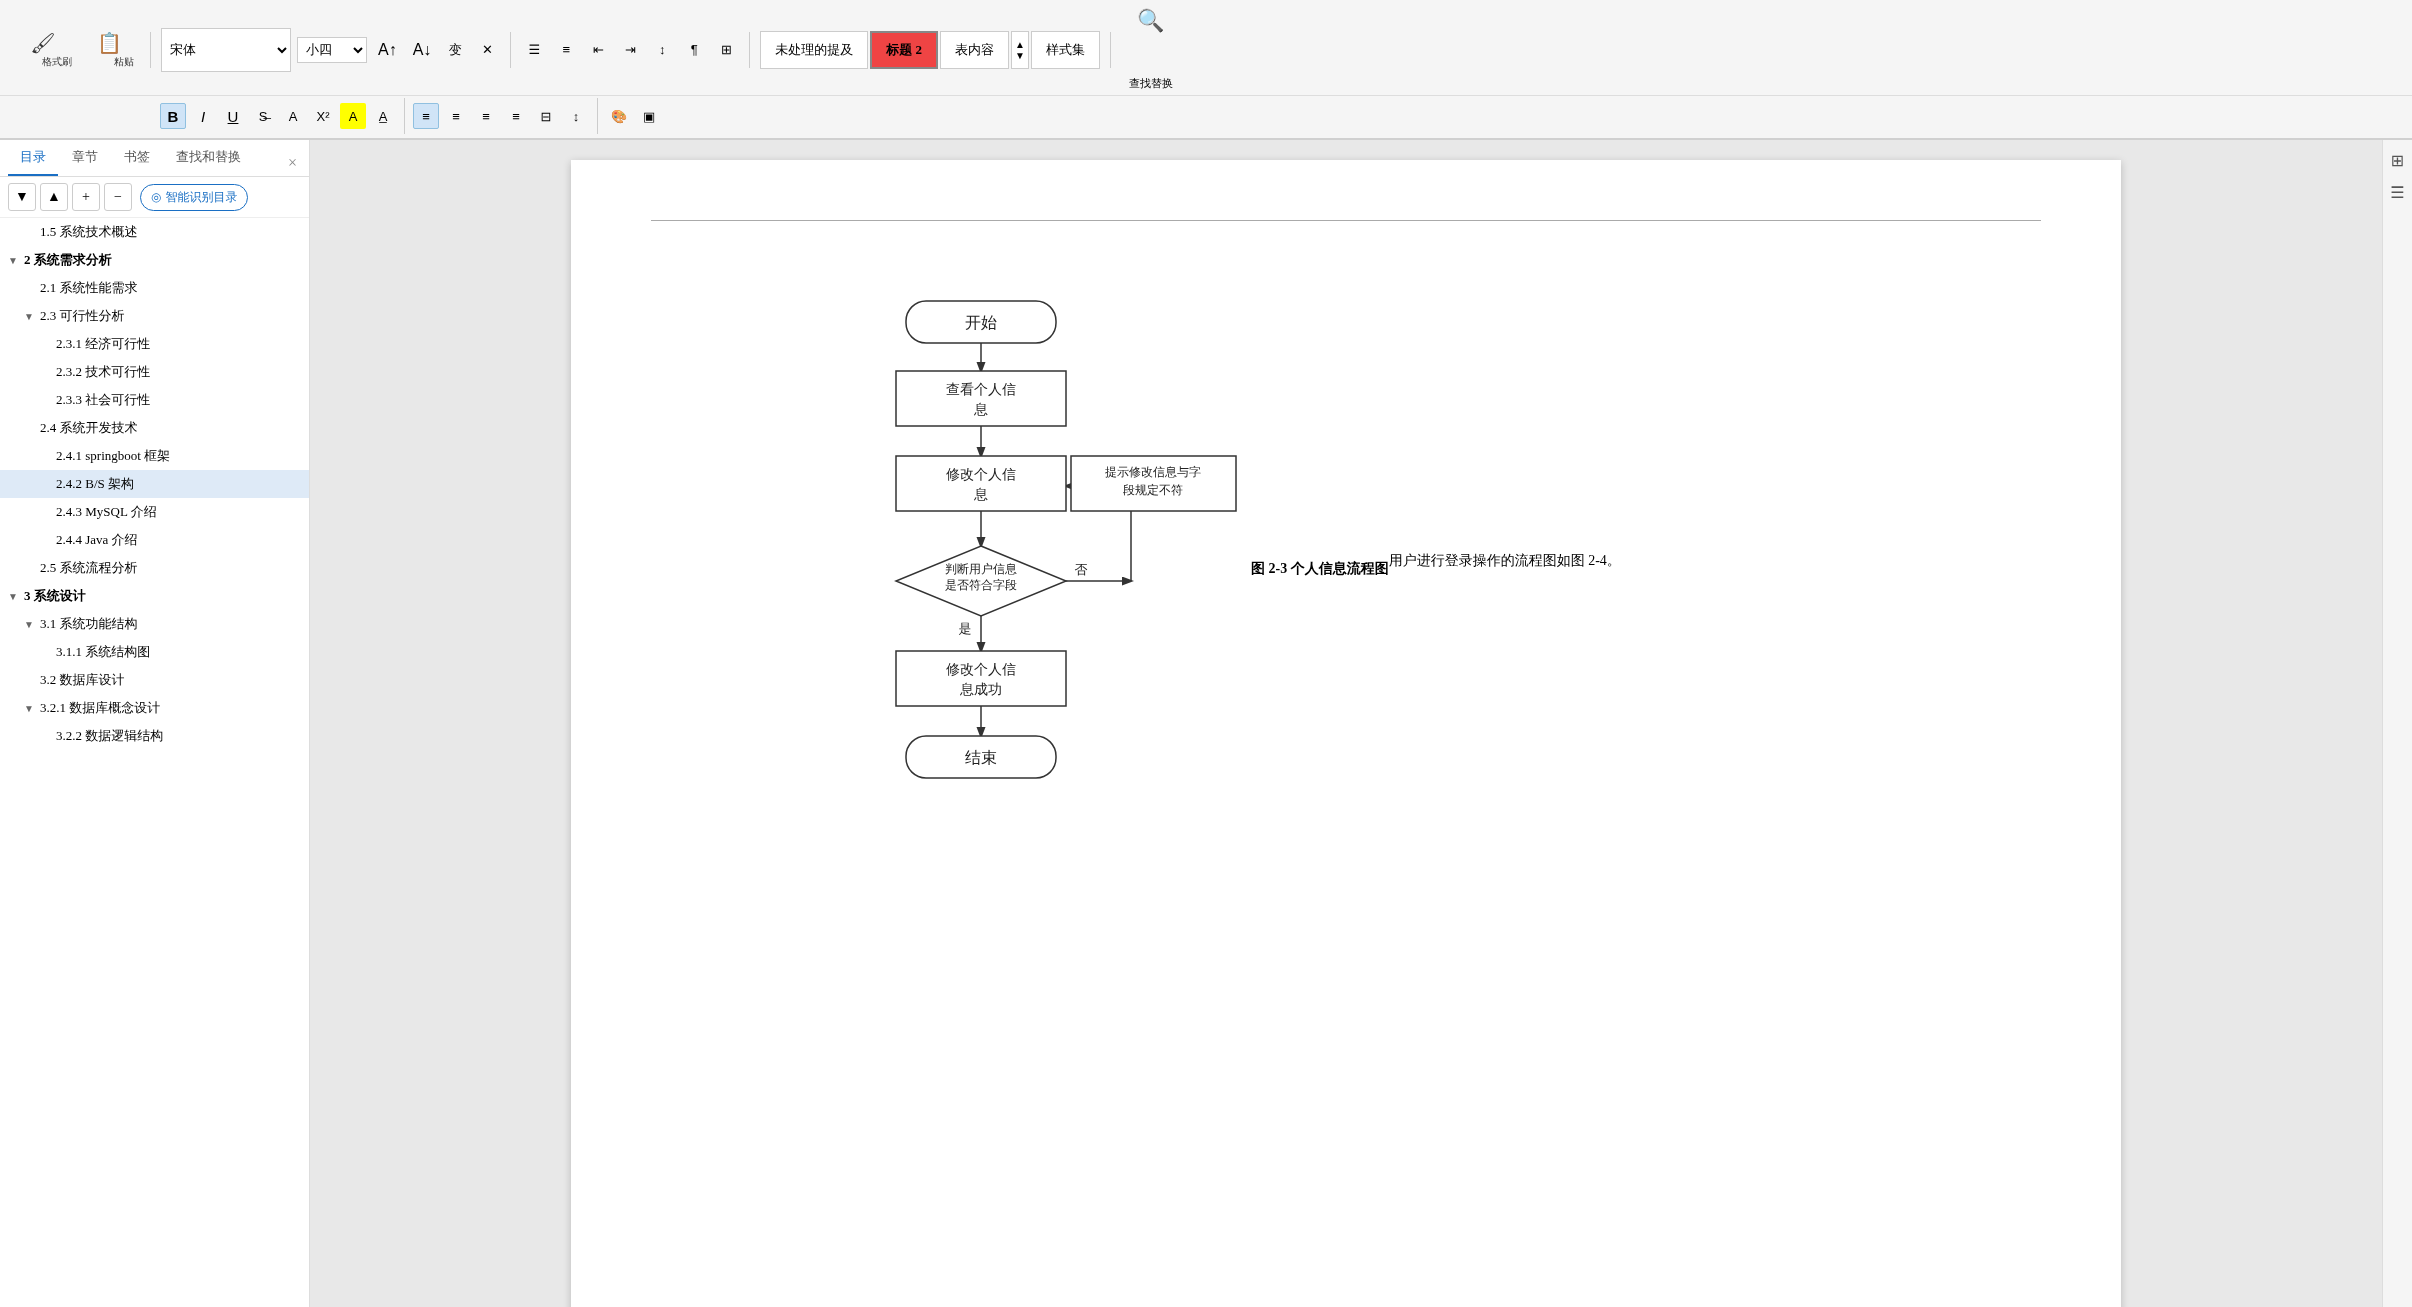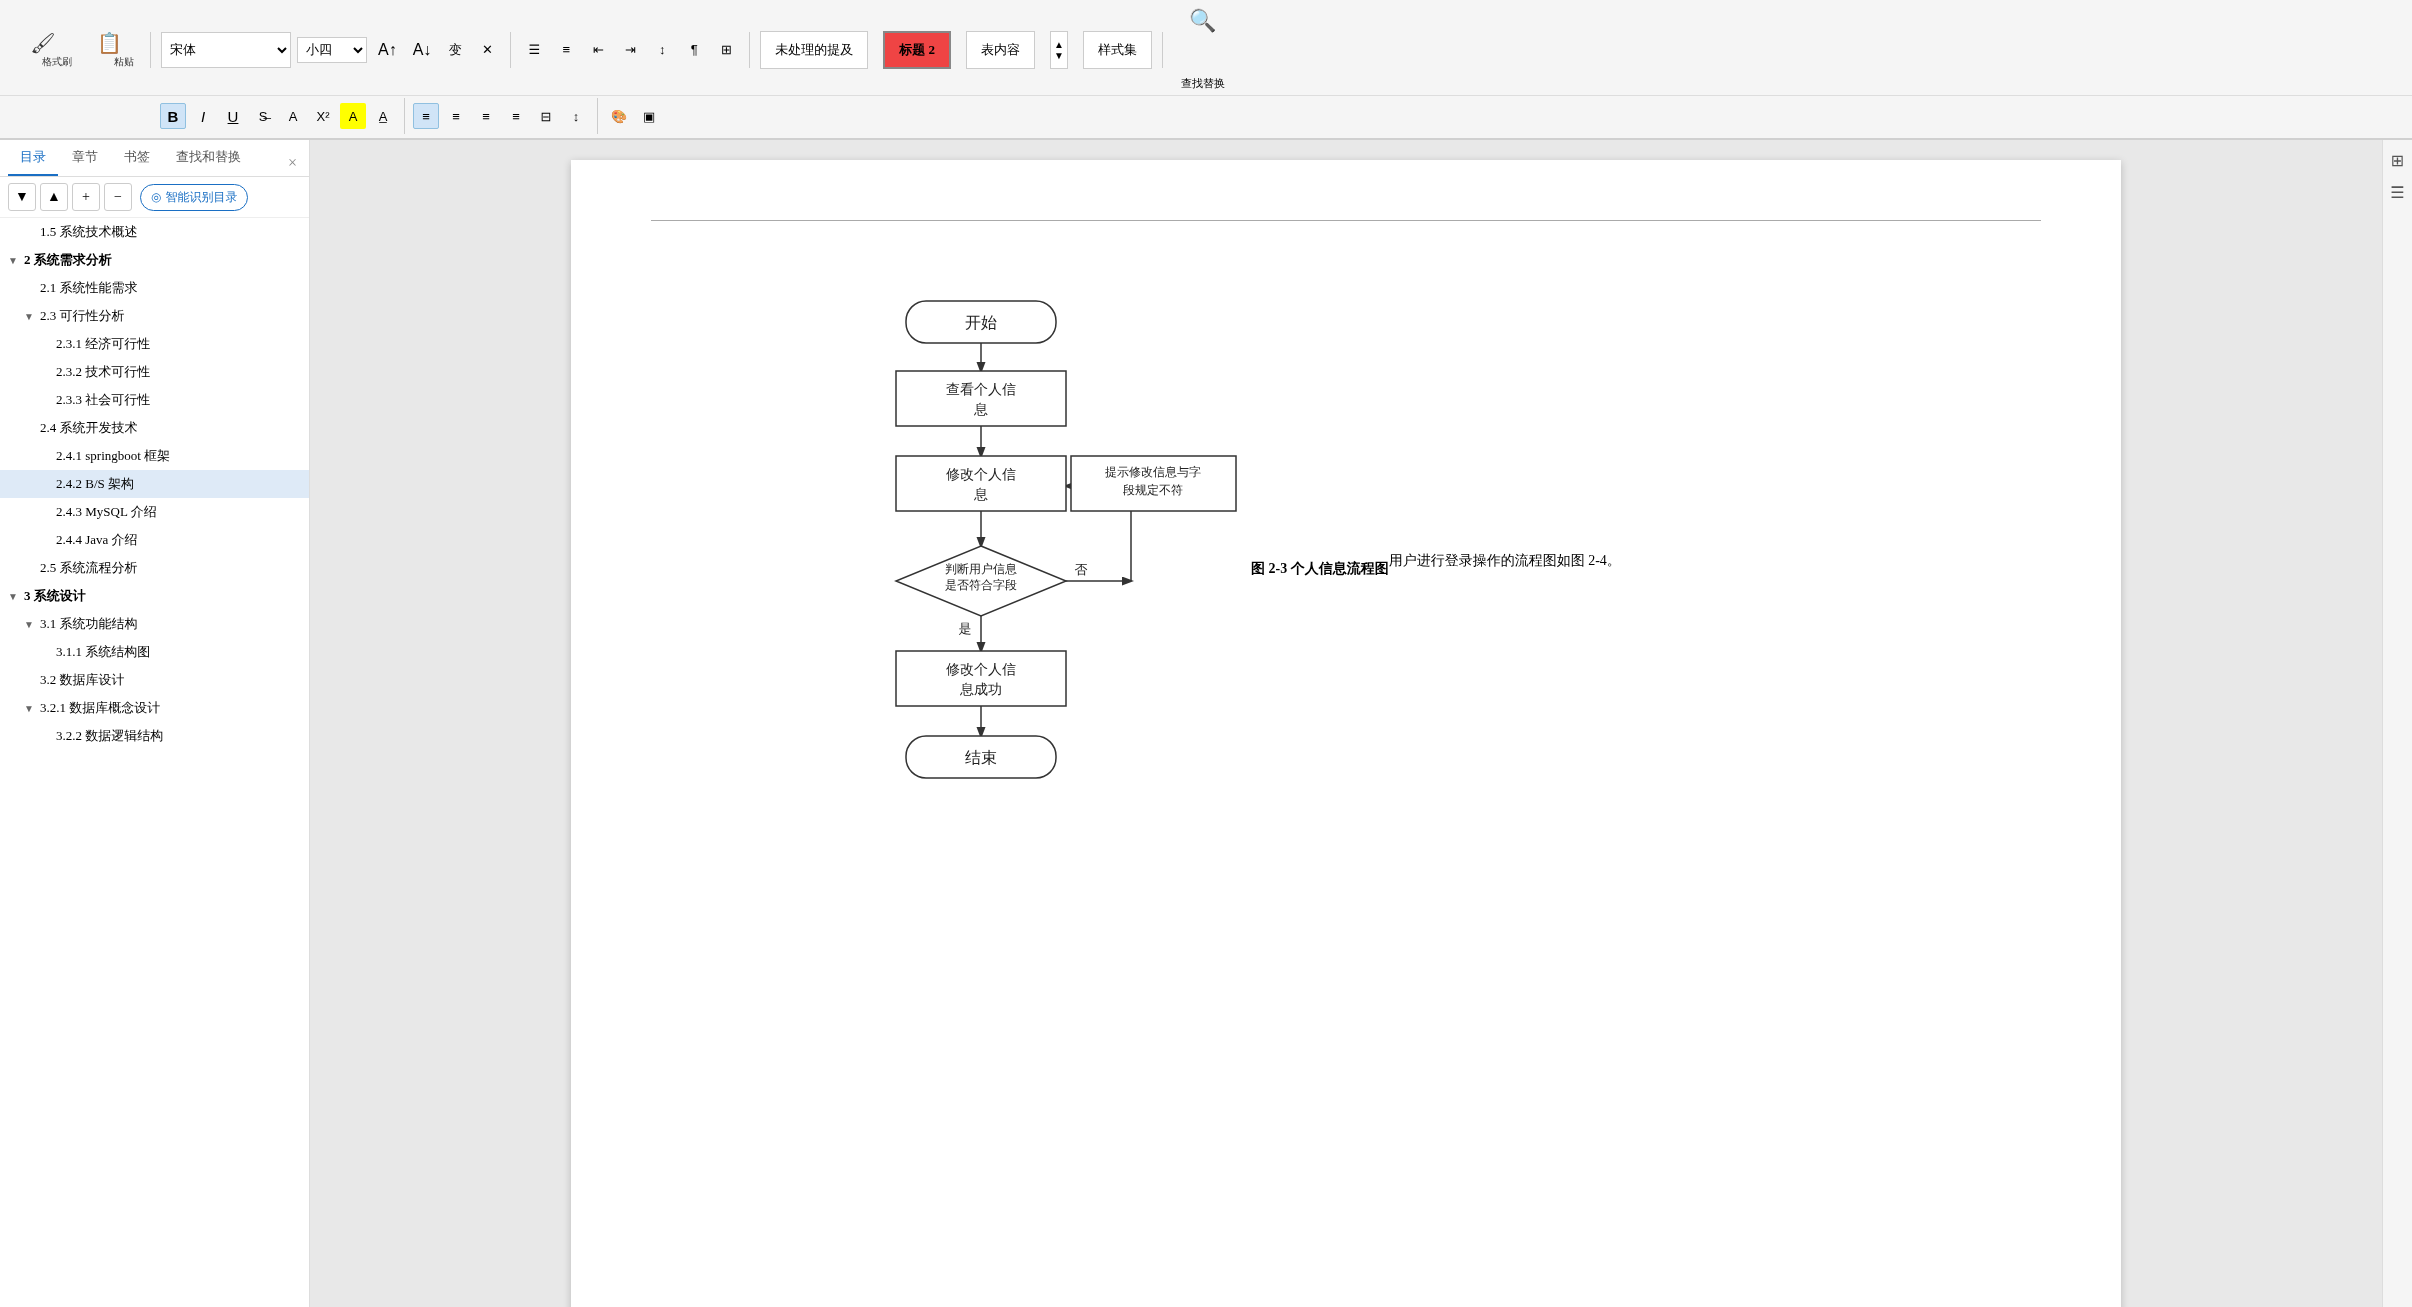--- a/index.html
+++ b/index.html
@@ -33,21 +33,21 @@
 
     .toolbar-sep {
       width: 1px;
       height: 36px;
       background: #ccc;
       margin: 0 4px;
     }
 
     .font-select {
       width: 130px;
-      height: 36px;
+      height: 44px;
       font-size: 13px;
       border: 1px solid #ccc;
       background: white;
       padding: 0 4px;
     }
     .size-select {
       width: 70px;
       height: 26px;
       font-size: 13px;
       border: 1px solid #ccc;
@@ -247,21 +247,21 @@
       font-size: 20px;
       color: rgba(180,180,180,0.7);
       font-family: Arial, sans-serif;
       text-align: center;
     }
 
     
     .ribbon-styles {
       display: flex;
       align-items: stretch;
-      gap: 15px;
+      gap: 2px;
       height: 38px;
     }
     .ribbon-style-item {
       padding: 2px 14px;
       border: 1px solid #ccc;
       background: white;
       font-size: 13px;
       cursor: pointer;
       display: flex;
       align-items: center;

